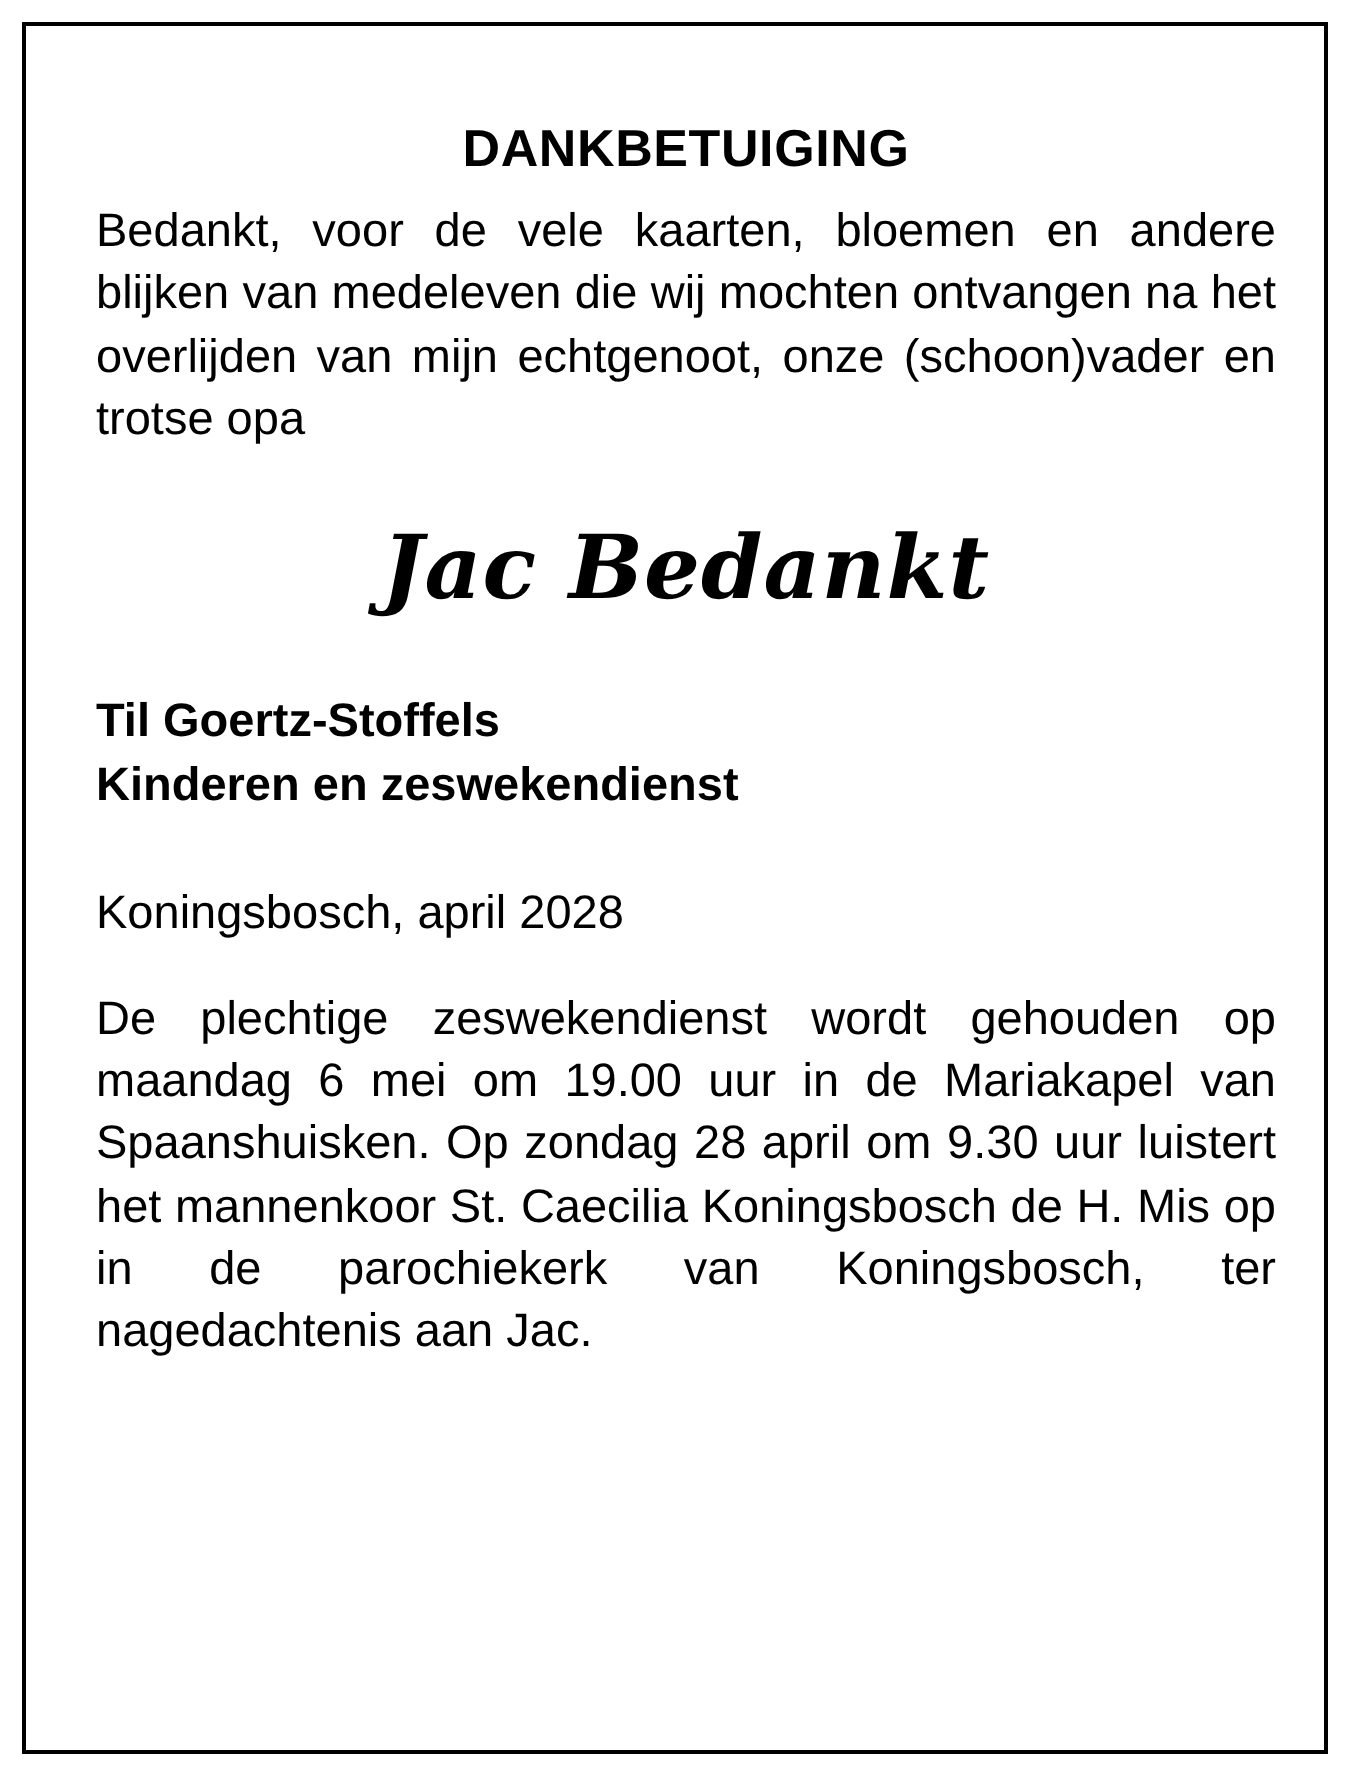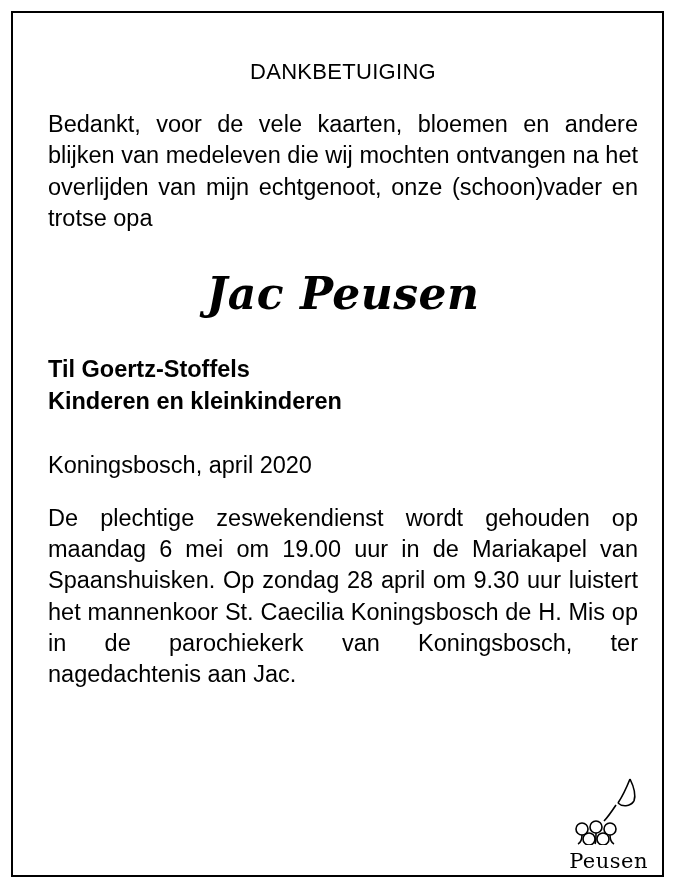--- a/index.html
+++ b/index.html
@@ -27,30 +27,30 @@
   }
   .inner {
     position: absolute;
     left: 35px;
     top: 28px;
     right: 28px;
     width: 590px;
   }
   .heading {
     text-align: center;
-    font-size: 22px;
-    font-weight: normal;
+    font-size: 26px;
+    font-weight: bold;
     letter-spacing: 0.3px;
     margin: 18px 0 0 0;
   }
   .para {
     font-size: 23.5px;
     line-height: 1.33;
     text-align: justify;
-    margin: 24px 0 0 0;
+    margin: 10px 0 0 0;
   }
   .name {
     text-align: center;
     font-family: "DejaVu Serif", serif;
     font-style: italic;
     font-weight: bold;
     font-size: 44px;
     margin: 34px 0 30px 0;
     letter-spacing: 0.5px;
   }
@@ -99,45 +99,26 @@
 </head>
 <body>
 
 <div class="card">
   <div class="inner">
 
     <div class="heading">DANKBETUIGING</div>
 
     <p class="para">Bedankt, voor de vele kaarten, bloemen en andere blijken van medeleven die wij mochten ontvangen na het overlijden van mijn echtgenoot, onze (schoon)vader en trotse opa</p>
 
-    <div class="name">Jac Peusen</div>
+    <div class="name">Jac Bedankt</div>
 
 
     <div class="signoff">
       <div>Til Goertz-Stoffels</div>
-      <div>Kinderen en kleinkinderen</div>
+      <div>Kinderen en zeswekendienst</div>
     </div>
 
-    <p class="place">Koningsbosch, april 2020</p>
+    <p class="place">Koningsbosch, april 2028</p>
 
     <p class="closing">De plechtige zeswekendienst wordt gehouden op maandag 6 mei om 19.00 uur in de Mariakapel van Spaanshuisken. Op zondag 28 april om 9.30 uur luistert het mannenkoor St. Caecilia Koningsbosch de H. Mis op in de parochiekerk van Koningsbosch, ter nagedachtenis aan Jac.</p>
   </div>
 
-  <div class="logo-wrap">
-    <svg class="logo-mark" viewBox="0 0 76 68">
-      <g fill="none" stroke="#000000" stroke-width="1.6">
-        <path d="M60 2 C56 12, 52 20, 48 26"></path>
-        <path d="M60 2 C64 10, 66 18, 64 24"></path>
-        <path d="M48 26 C52 30, 60 30, 64 24"></path>
-        <path d="M46 28 C42 34, 38 40, 34 44"></path>
-        <circle cx="12" cy="52" r="6"></circle>
-        <circle cx="26" cy="50" r="6"></circle>
-        <circle cx="40" cy="52" r="6"></circle>
-        <circle cx="19" cy="62" r="6"></circle>
-        <circle cx="33" cy="62" r="6"></circle>
-        <path d="M12 58 C12 64, 10 66, 8 67"></path>
-        <path d="M26 56 C26 62, 26 65, 25 67"></path>
-        <path d="M40 58 C40 63, 42 66, 44 67"></path>
-      </g>
-    </svg>
-    <div class="logo-text">Peusen</div>
-  </div>
 </div>
 
 </body></html>

